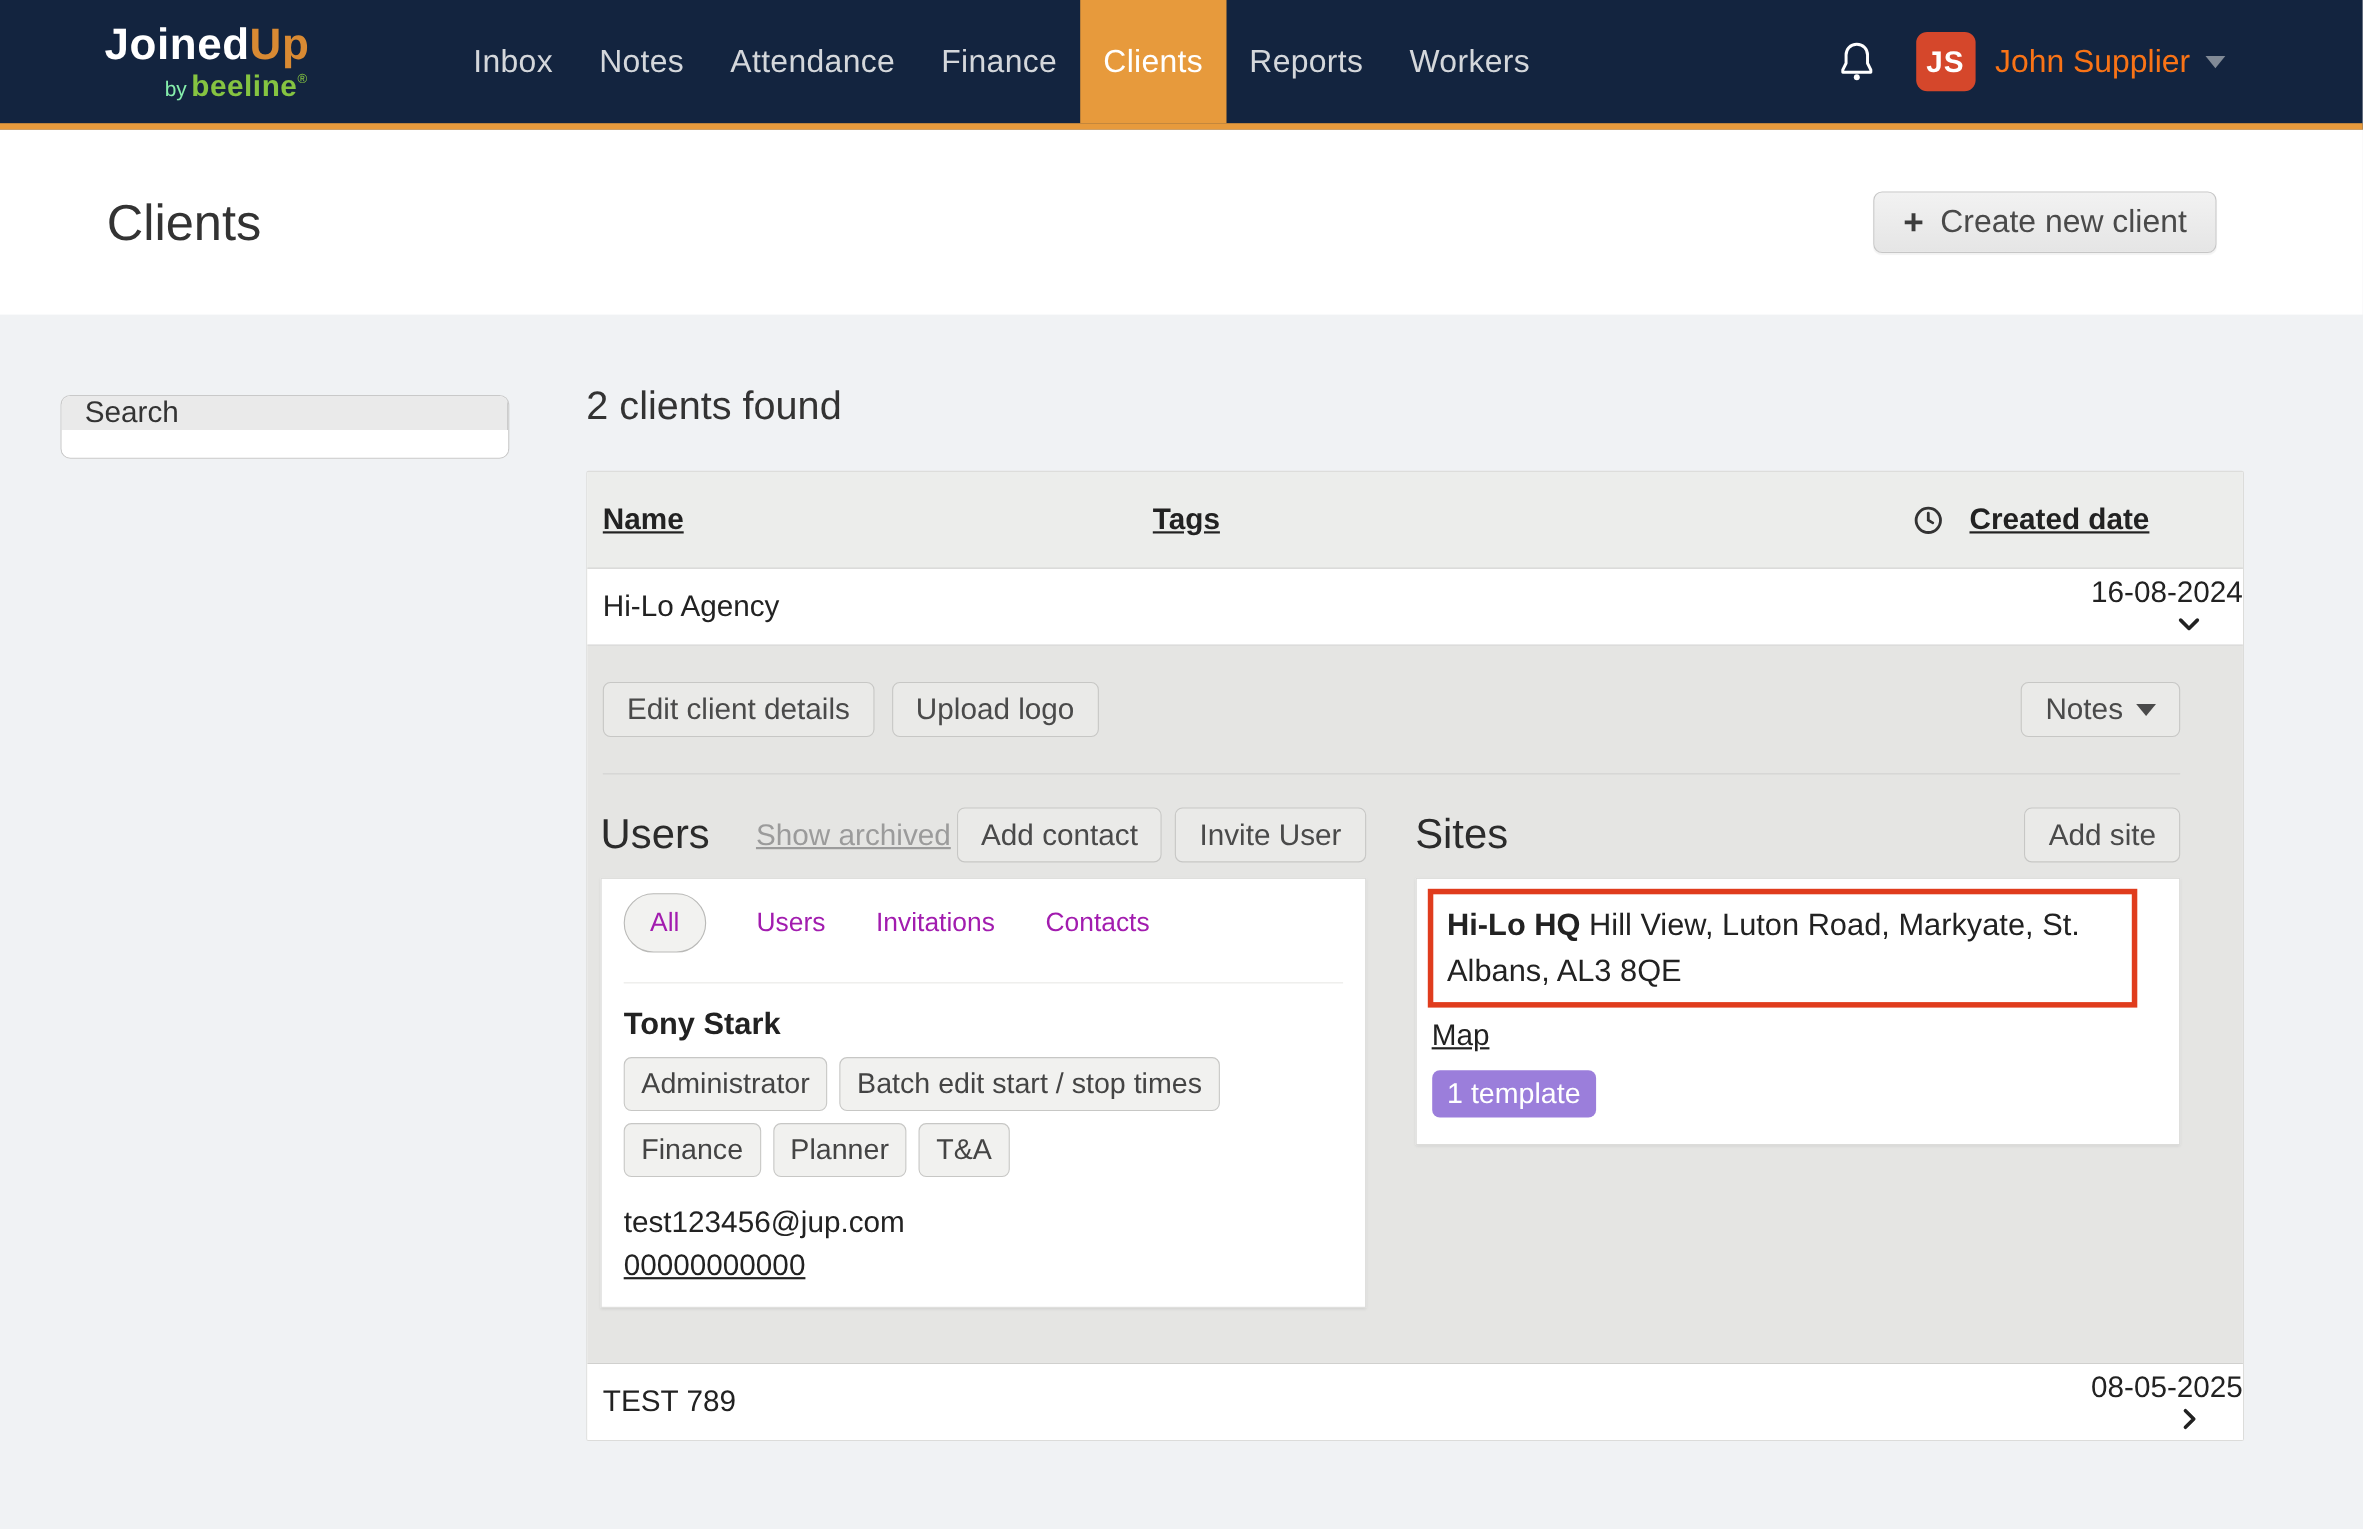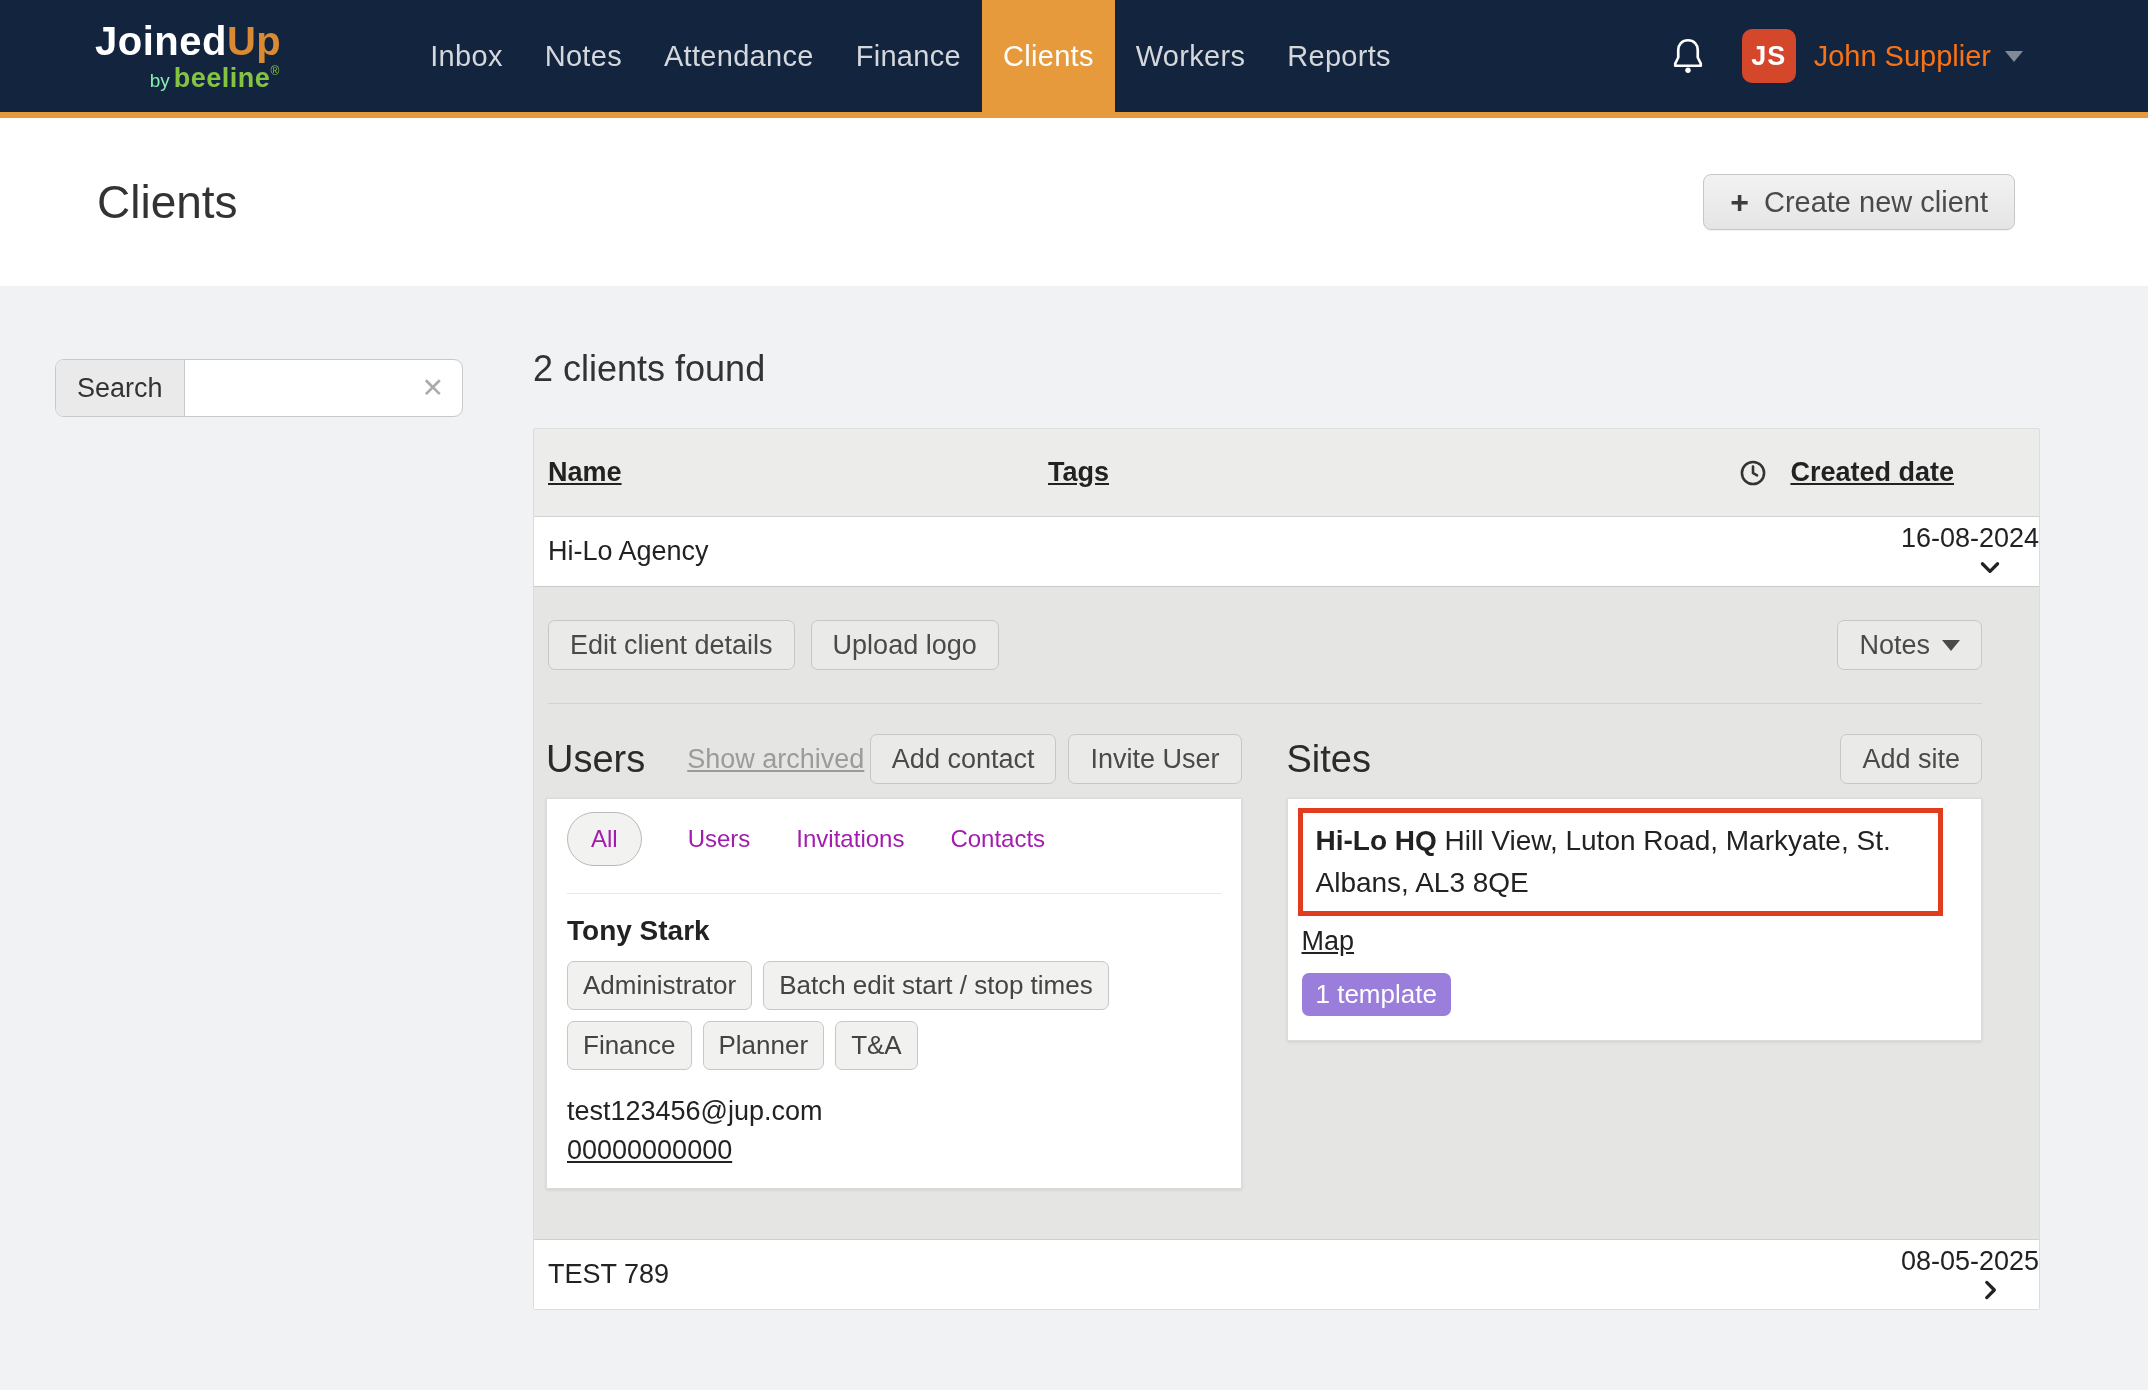--- a/index.html
+++ b/index.html
@@ -52,21 +52,21 @@
     font-family:inherit; font-size:29px; color:#4A4A4A; cursor:pointer;
     box-shadow:0 1px 1px rgba(0,0,0,.05);
   }
   .create-btn .plus { font-size:32px; font-weight:bold; color:#3C3C3C; line-height:1; }
 
   
   .content { position:relative; height:1104px; }
   .search-group {
     position:absolute; left:55px; top:73px; width:408px; height:58px;
     display:flex; align-items:stretch; background:#FFF;
-    border:1px solid #C9C9C9; border-radius:9px; overflow:hidden;
+    border:1px solid #C9C9C9; border-radius:9px; overflow:hidden;flex-direction:column;
   }
   .search-label {
     background:#EAEAEA; border-right:1px solid #C9C9C9; display:flex; align-items:center;
     padding:0 21px; font-size:27px; color:#333;
   }
   .search-input { flex:1; border:none; outline:none; font-size:26px; padding:0 14px; font-family:inherit; min-width:0; }
   .search-clear { display:flex; align-items:center; padding-right:18px; color:#ABABAB; font-size:27px; font-weight:bold; cursor:pointer; }
 
   .main { position:absolute; left:533px; top:0; width:1507px; }
   .results { margin-top:62px; font-size:36px; font-weight:300; color:#333; }
@@ -151,22 +151,22 @@
     <div class="logo">
       <div class="logo-top"><span class="joined">Joined</span><span class="up">Up</span></div>
       <div class="logo-bottom"><span class="by">by</span><span class="beeline">beeline</span><span class="reg">®</span></div>
     </div>
     <nav class="nav-menu">
       <a class="nav-item">Inbox</a>
       <a class="nav-item">Notes</a>
       <a class="nav-item">Attendance</a>
       <a class="nav-item">Finance</a>
       <a class="nav-item active">Clients</a>
+      <a class="nav-item">Reports</a>
       <a class="nav-item">Workers</a>
-      <a class="nav-item">Reports</a>
     </nav>
     <div class="nav-right">
       <svg class="bell" viewBox="0 0 24 26" fill="none">
         <path d="M12 2.5c-4 0-6.5 3-6.5 6.5v5L3.5 18v1.5h17V18l-2-4V9C18.5 5.5 16 2.5 12 2.5z" stroke="#FFFFFF" stroke-width="1.8" stroke-linejoin="round"></path>
         <circle cx="12" cy="22.5" r="1.8" fill="#FFFFFF"></circle>
       </svg>
       <div class="avatar">JS</div>
       <span class="user-name">John Supplier</span>
       <span class="caret-down"></span>
     </div>

